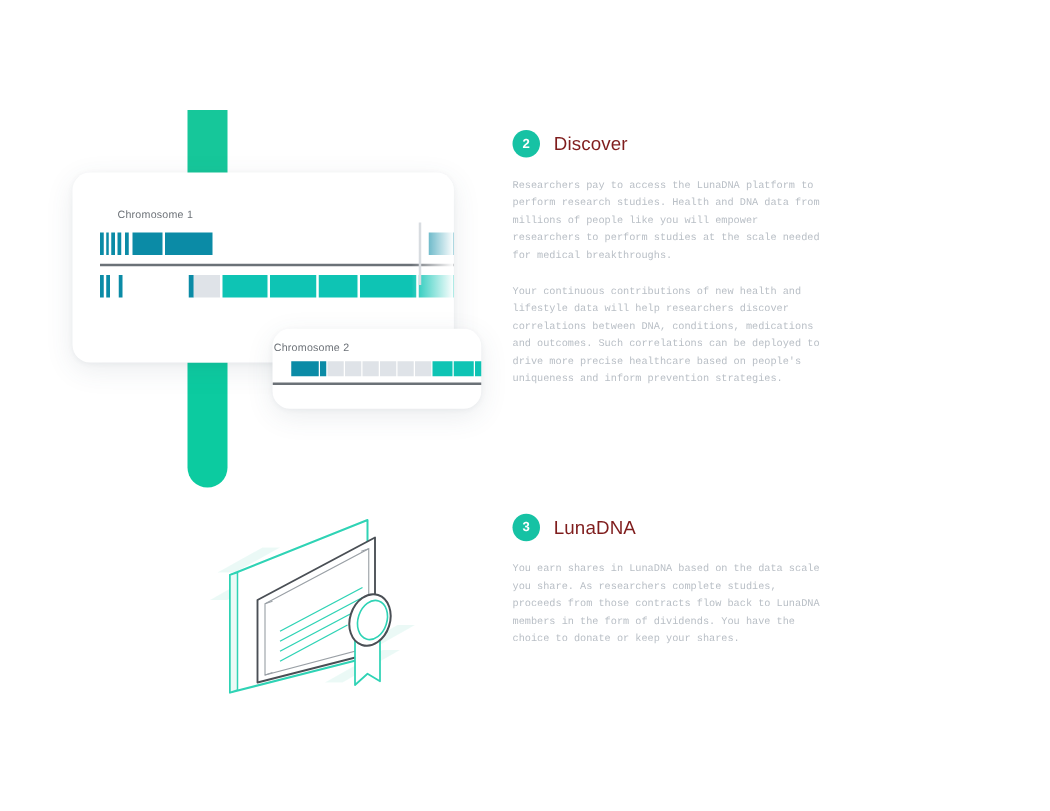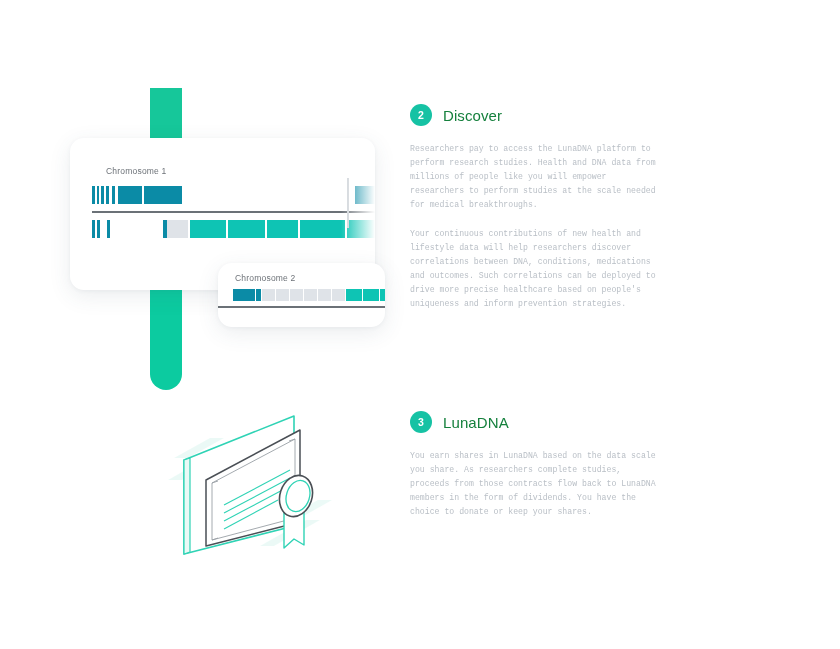--- a/index.html
+++ b/index.html
@@ -20,21 +20,21 @@
   .green-bar-bottom{
     position:absolute;left:150px;top:290px;width:32px;height:100px;
     background:#0ccba0;
     border-bottom-left-radius:16px;border-bottom-right-radius:16px;
   }
 
   .card{
     position:absolute;background:#ffffff;border-radius:14px;
     box-shadow:0 6px 22px rgba(60,80,100,.10), 0 1px 4px rgba(60,80,100,.06);
   }
-  .card-1{left:70px;top:138px;width:305px;height:152px;overflow:hidden;}
+  .card-1{left:58px;top:138px;width:305px;height:152px;overflow:hidden;}
   .card-2{left:218px;top:263px;width:167px;height:64px;overflow:hidden;}
 
   .chr-label{
     position:absolute;color:#6d7278;font-size:8.5px;letter-spacing:.2px;
     white-space:nowrap;
   }
 
   .track{position:absolute;height:18px;}
   .seg{position:absolute;top:0;height:18px;}
   .seg.blue{background:#0b8ba6;}
@@ -61,21 +61,21 @@
   .step{position:absolute;width:250px;}
   .step-head{display:flex;align-items:center;gap:11px;margin-bottom:16px;}
   .badge{
     width:22px;height:22px;border-radius:50%;
     background:#16c2a4;color:#ffffff;
     font-size:10.5px;font-weight:bold;
     display:flex;align-items:center;justify-content:center;
     flex:0 0 auto;
   }
   .step-title{
-    font-size:15px;color:#15803d;letter-spacing:.1px;font-weight:400;
+    font-size:15px;color:#7f1d1d;letter-spacing:.1px;font-weight:400;
   }
   .para{
     font-size:8.2px;line-height:1.72;color:#b9bfc6;margin:0 0 14px 0;font-family:Liberation Mono, monospace;
   }
 </style>
 </head>
 <body>
 
 <div class="stage">
 
@@ -110,21 +110,21 @@
         <div class="seg teal" style="left: 208px; width: 45px;"></div>
         <div class="seg teal" style="left: 255px; width: 32px;"></div>
       </div>
 
     <div class="vline" style="left:277px;top:40px;height:50px;"></div>
 
     <div class="fade-right"></div>
   </div>
 
   <div class="card card-2">
-    <div class="chr-label" style="left:17px;top:10px;">Chromosome 2</div>
+    <div class="chr-label" style="left:1px;top:10px;">Chromosome 2</div>
 
     <div class="track" id="track-chr2" style="left:15px;top:26px;width:175px;height:12px;">
         <div class="seg blue" style="left: 0px; width: 22px; height: 12px;"></div>
         <div class="seg blue" style="left: 23px; width: 5px; height: 12px;"></div>
         <div class="seg grey" style="left: 29px; width: 13px; height: 12px;"></div>
         <div class="seg grey" style="left: 43px; width: 13px; height: 12px;"></div>
         <div class="seg grey" style="left: 57px; width: 13px; height: 12px;"></div>
         <div class="seg grey" style="left: 71px; width: 13px; height: 12px;"></div>
         <div class="seg grey" style="left: 85px; width: 13px; height: 12px;"></div>
         <div class="seg grey" style="left: 99px; width: 13px; height: 12px;"></div>

